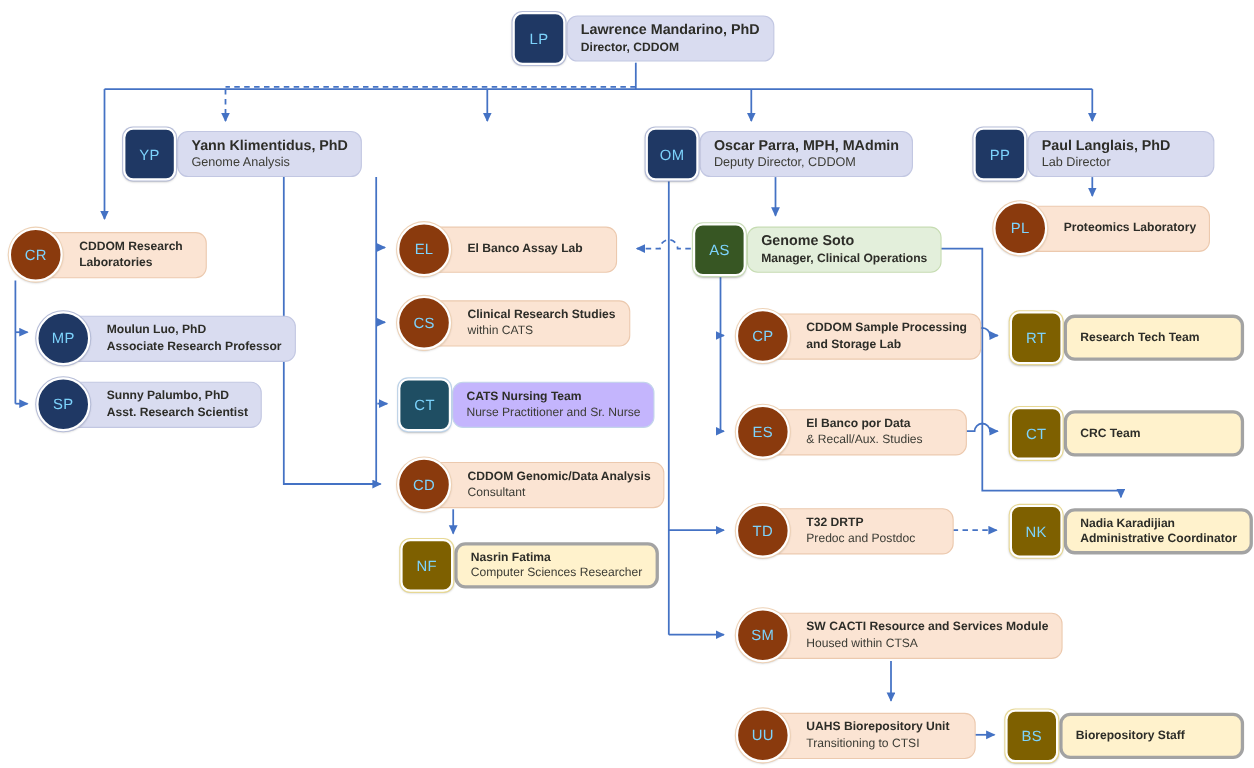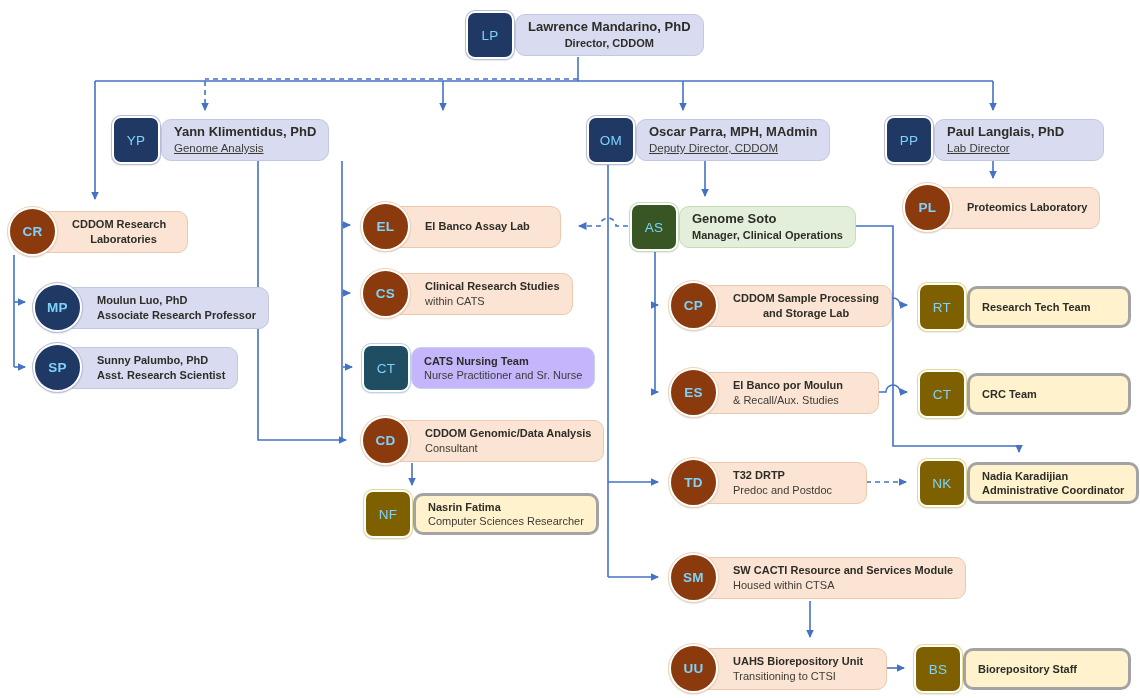--- a/index.html
+++ b/index.html
@@ -5,31 +5,31 @@
   html,body{margin:0;padding:0;background:#ffffff;}
   #canvas{position:relative;width:1140px;height:698px;background:#ffffff;overflow:hidden;
           font-family:"Liberation Sans",sans-serif;}
   svg.wires{position:absolute;left:0;top:0;width:1140px;height:698px;z-index:0;}
 
   .node{position:absolute;display:flex;align-items:center;z-index:1;}
   .badge{width:44px;height:44px;border:2.5px solid #ffffff;display:flex;align-items:center;
          justify-content:center;color:#7dd3fc;font-size:13.5px;letter-spacing:.3px;z-index:2;flex:none;
          box-sizing:content-box;}
   .sq .badge{border-radius:9px;}
-  .circ .badge{border-radius:50%;width:45px;height:45px;font-weight:bold;}
+  .circ .badge{border-radius:50%;width:45px;height:45px;}
   .box{position:relative;z-index:1;min-height:42px;border-radius:10px;display:flex;flex-direction:column;
        justify-content:center;min-width:var(--w);width:max-content;box-sizing:border-box;}
   .sq .box{margin-left:1px;padding:4px 12px;}
   .circ .box{margin-left:-44px;padding:4px 12px 4px 58px;}
   .t{font-weight:bold;font-size:13px;color:#2d2d28;white-space:nowrap;line-height:1.3;}
   .small .t{font-size:11px;}
-  .t2{font-weight:bold;font-size:11px;color:#2d2d28;white-space:nowrap;line-height:1.3;text-align:center;}
+  .t2{font-weight:bold;font-size:11px;color:#2d2d28;white-space:nowrap;line-height:1.3;}
   .big2{font-size:13px !important;}
   .s{font-weight:normal;font-size:11px;color:#3c3c35;white-space:nowrap;line-height:1.3;}
-  .bigs{font-size:11.5px !important;text-decoration:underline;}
+  .bigs{font-size:11.5px !important;}
 
   .theme-navy  .badge{background:#1f3864;box-shadow:0 0 0 1px #b6bdd8,0 1px 2px rgba(0,0,0,.28);}
   .theme-navy  .box{background:#d9dcf0;border:1px solid #c2c7e2;}
   .theme-brown .badge{background:#8a3a0d;box-shadow:0 0 0 1px #eed2b6,0 1px 2px rgba(0,0,0,.28);}
   .theme-brown .box{background:#fbe4d3;border:1px solid #ecc9ae;}
   .theme-green .badge{background:#375623;box-shadow:0 0 0 1px #c9dcb8,0 1px 2px rgba(0,0,0,.28);}
   .theme-green .box{background:#e3efdb;border:1px solid #c6dcb2;}
   .theme-olive .badge{background:#7e6000;box-shadow:0 0 0 1px #e7d894,0 1px 2px rgba(0,0,0,.28);}
   .theme-olive .box{background:#fff2cc;border:3px solid #a3a3a3;}
   .theme-teal  .badge{background:#1f4e63;box-shadow:0 0 0 1px #bcd2e8,0 1px 2px rgba(0,0,0,.28);}
@@ -198,21 +198,21 @@
     <div class="badge">CP</div>
     <div class="box">
       <div class="t">CDDOM Sample Processing</div>
       <div class="t2">and Storage Lab</div>
     </div>
   </div>
 
   <div class="node circ theme-brown small" style="left:669px;top:368px;--w:205px">
     <div class="badge">ES</div>
     <div class="box">
-      <div class="t">El Banco por Moulun</div>
+      <div class="t">El Banco por Data</div>
       <div class="s">&amp; Recall/Aux. Studies</div>
     </div>
   </div>
 
   <div class="node circ theme-brown small" style="left:669px;top:458px;--w:193px">
     <div class="badge">TD</div>
     <div class="box">
       <div class="t">T32 DRTP</div>
       <div class="s">Predoc and Postdoc</div>
     </div>

